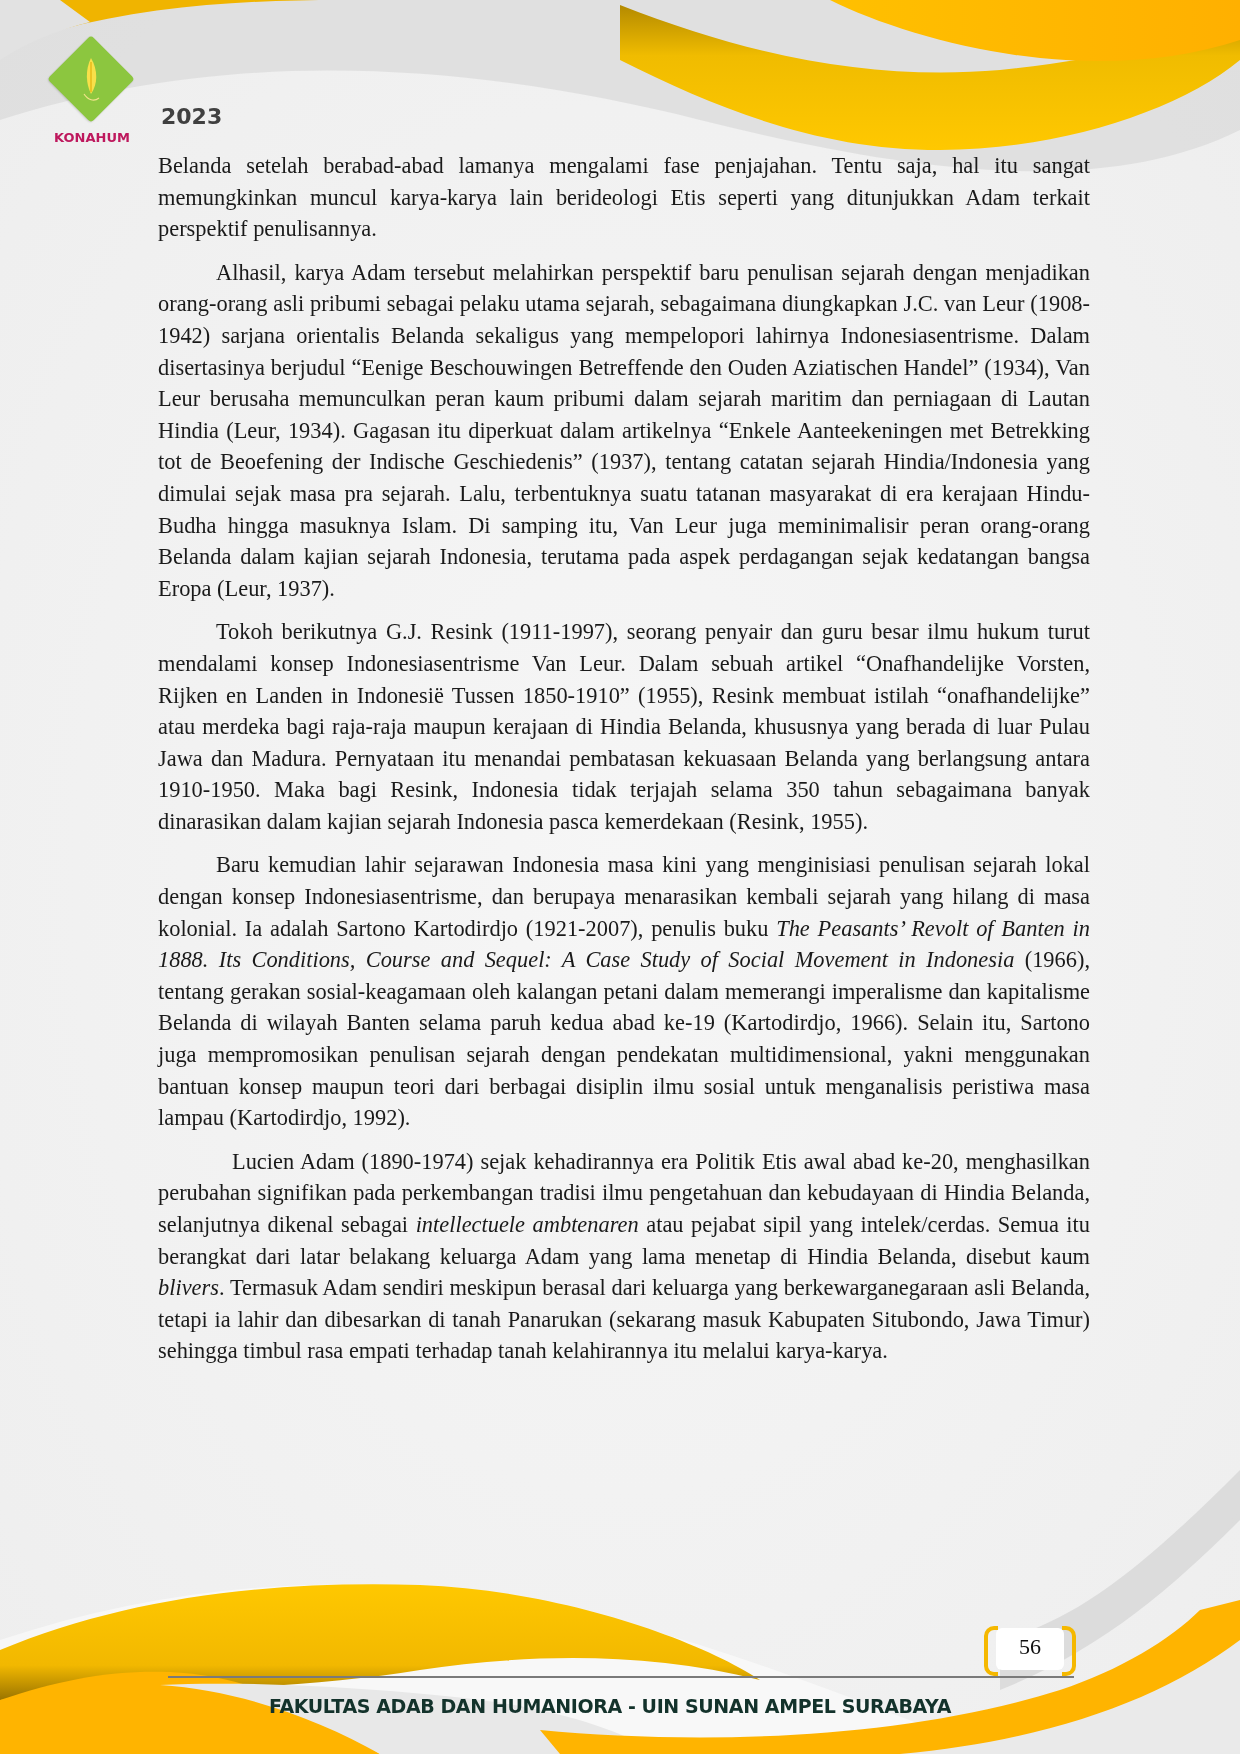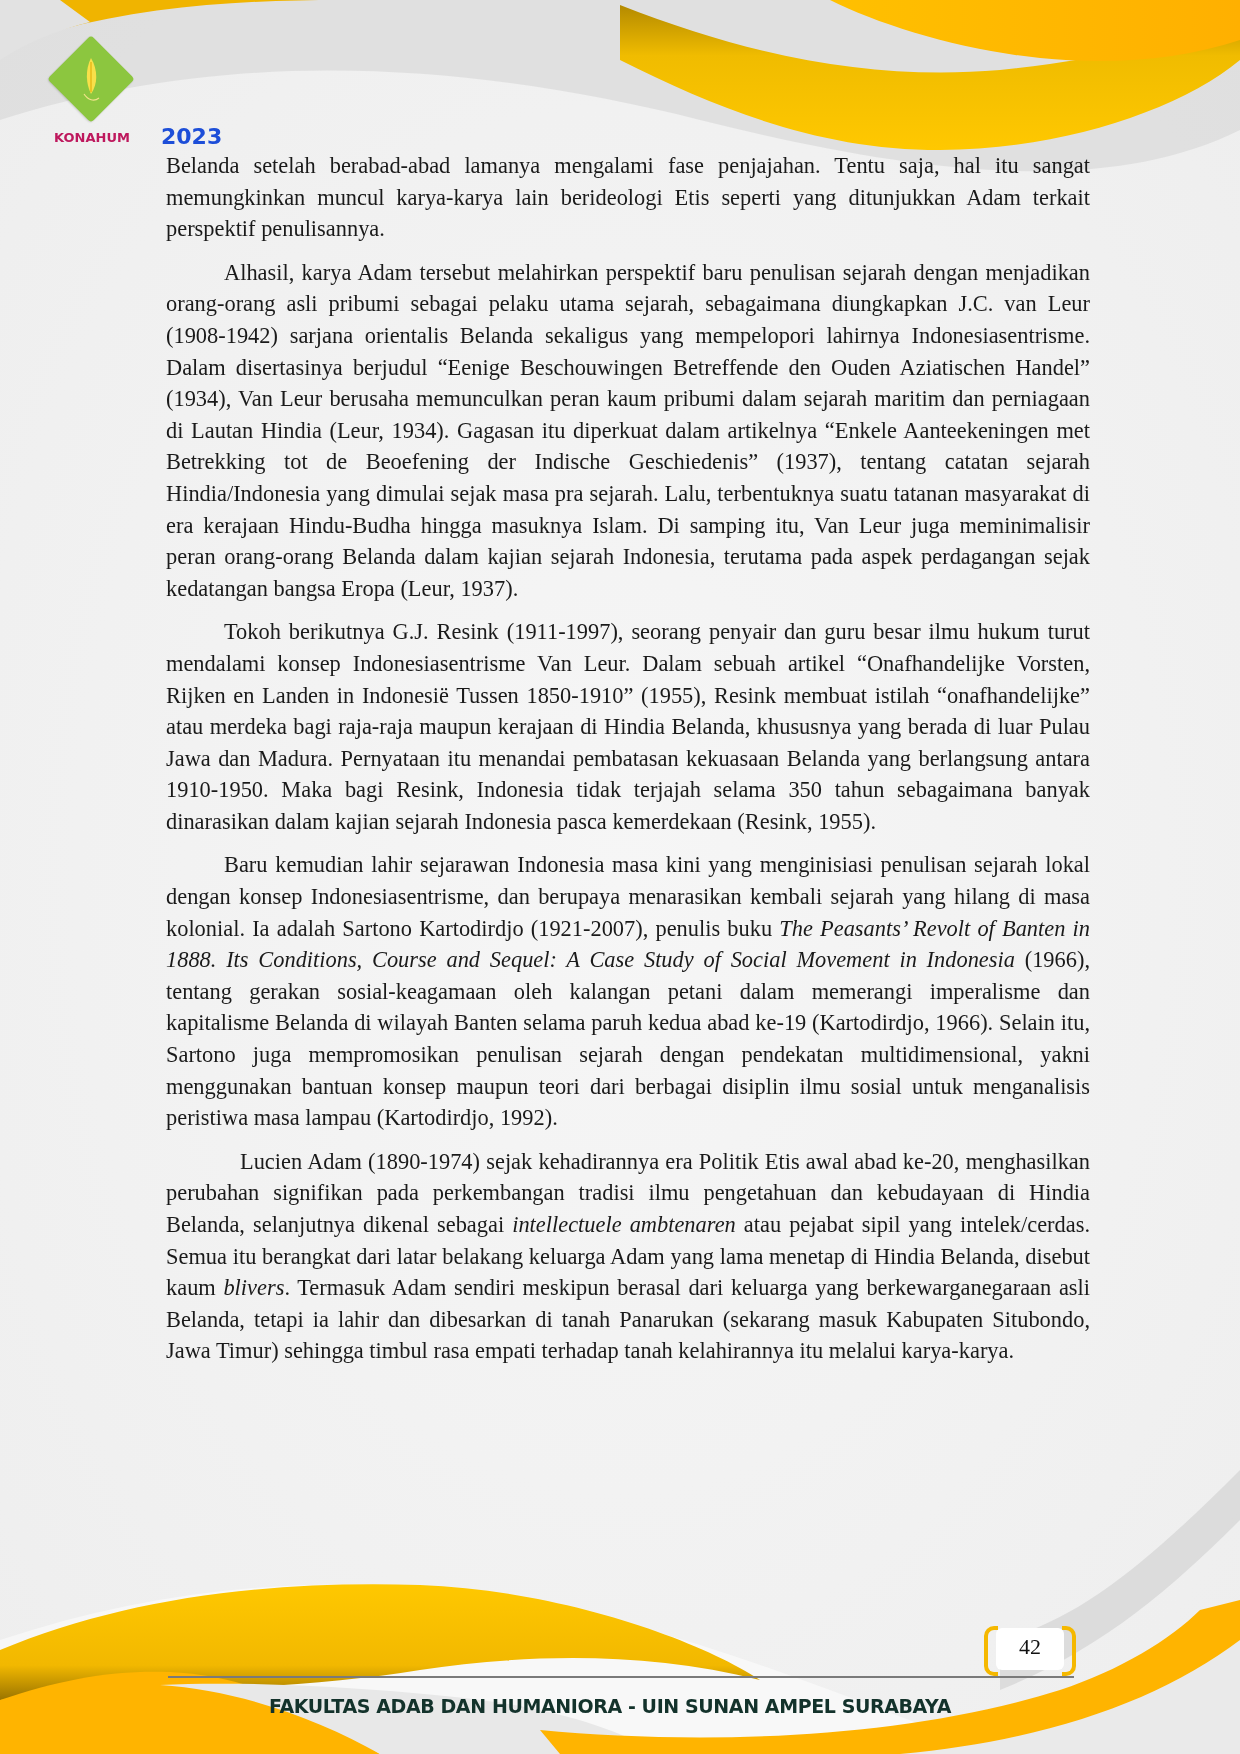--- a/index.html
+++ b/index.html
@@ -23,30 +23,30 @@
     position: absolute; left: 0; top: 90px; width: 96px; text-align: center;
     font-family: "DejaVu Sans", sans-serif; font-weight: bold; font-size: 13px;
     color: #be185d; letter-spacing: 0px;
   }
   .conf-title {
     position: absolute; left: 161px; top: 42px;
     font-family: "DejaVu Sans", sans-serif; font-weight: bold; font-size: 20px;
     line-height: 24px; color: #13322b; letter-spacing: -0.3px;
   }
   .conf-year {
-    position: absolute; left: 161px; top: 124px;
+    position: absolute; left: 161px; top: 104px;
     font-family: "DejaVu Sans", sans-serif; font-weight: bold; font-size: 22px;
-    color: #1d4ed8;
+    color: #404040;
   }
   .content {
     position: absolute; left: 150px; top: 150px; width: 940px; z-index: 3;
     font-family: "Liberation Serif", serif; font-size: 22.4px; line-height: 31.6px;
     color: #1a1a1a; text-align: justify;
   }
-  .content p { margin: 0 0 12px 16px; }
+  .content p { margin: 0 0 12px 8px; }
   .content p.indent { text-indent: 58px; }
   .content p.indent2 { text-indent: 74px; }
   .heading {
     font-family: "Liberation Serif", serif; font-weight: bold; font-size: 22px;
     color: #1f3864; margin: 50px 0 12px 0; letter-spacing: 0.2px;
   }
   .page-num-box {
     position: absolute; left: 984px; top: 1626px; width: 92px; height: 44px; z-index: 3;
   }
   .bracket-l, .bracket-r {
@@ -139,16 +139,16 @@
   <p class="indent">Alhasil, karya Adam tersebut melahirkan perspektif baru penulisan sejarah dengan menjadikan orang-orang asli pribumi sebagai pelaku utama sejarah, sebagaimana diungkapkan J.C. van Leur (1908-1942) sarjana orientalis Belanda sekaligus yang mempelopori lahirnya Indonesiasentrisme. Dalam disertasinya berjudul “Eenige Beschouwingen Betreffende den Ouden Aziatischen Handel” (1934), Van Leur berusaha memunculkan peran kaum pribumi dalam sejarah maritim dan perniagaan di Lautan Hindia (Leur, 1934). Gagasan itu diperkuat dalam artikelnya “Enkele Aanteekeningen met Betrekking tot de Beoefening der Indische Geschiedenis” (1937), tentang catatan sejarah Hindia/Indonesia yang dimulai sejak masa pra sejarah. Lalu, terbentuknya suatu tatanan masyarakat di era kerajaan Hindu-Budha hingga masuknya Islam. Di samping itu, Van Leur juga meminimalisir peran orang-orang Belanda dalam kajian sejarah Indonesia, terutama pada aspek perdagangan sejak kedatangan bangsa Eropa (Leur, 1937).</p>
   <p class="indent">Tokoh berikutnya G.J. Resink (1911-1997), seorang penyair dan guru besar ilmu hukum turut mendalami konsep Indonesiasentrisme Van Leur. Dalam sebuah artikel “Onafhandelijke Vorsten, Rijken en Landen in Indonesië Tussen 1850-1910” (1955), Resink membuat istilah “onafhandelijke” atau merdeka bagi raja-raja maupun kerajaan di Hindia Belanda, khususnya yang berada di luar Pulau Jawa dan Madura. Pernyataan itu menandai pembatasan kekuasaan Belanda yang berlangsung antara 1910-1950. Maka bagi Resink, Indonesia tidak terjajah selama 350 tahun sebagaimana banyak dinarasikan dalam kajian sejarah Indonesia pasca kemerdekaan (Resink, 1955).</p>
   <p class="indent"><span>Baru kemudian lahir sejarawan Indonesia masa kini yang menginisiasi penulisan sejarah lokal dengan konsep Indonesiasentrisme, dan berupaya menarasikan kembali sejarah yang hilang di masa kolonial. Ia adalah Sartono Kartodirdjo (1921-2007), penulis buku </span><i>The Peasants’ Revolt of Banten in 1888. Its Conditions, Course and Sequel: A Case Study of Social Movement in Indonesia</i><span> (1966), tentang gerakan sosial-keagamaan oleh kalangan petani dalam memerangi imperalisme dan kapitalisme Belanda di wilayah Banten selama paruh kedua abad ke-19 (Kartodirdjo, 1966). Selain itu, Sartono juga mempromosikan penulisan sejarah dengan pendekatan multidimensional, yakni menggunakan bantuan konsep maupun teori dari berbagai disiplin ilmu sosial untuk menganalisis peristiwa masa lampau (Kartodirdjo, 1992).</span></p>
   <p class="indent2"><span>Lucien Adam (1890-1974) sejak kehadirannya era Politik Etis awal abad ke-20, menghasilkan perubahan signifikan pada perkembangan tradisi ilmu pengetahuan dan kebudayaan di Hindia Belanda, selanjutnya dikenal sebagai </span><i>intellectuele ambtenaren</i><span> atau pejabat sipil yang intelek/cerdas. Semua itu berangkat dari latar belakang keluarga Adam yang lama menetap di Hindia Belanda, disebut kaum </span><i>blivers</i><span>. Termasuk Adam sendiri meskipun berasal dari keluarga yang berkewarganegaraan asli Belanda, tetapi ia lahir dan dibesarkan di tanah Panarukan (sekarang masuk Kabupaten Situbondo, Jawa Timur) sehingga timbul rasa empati terhadap tanah kelahirannya itu melalui karya-karya.</span></p>
 </div>
 
 <div class="page-num-box">
   <div class="page-num-inner"></div>
   <div class="bracket-l"></div>
   <div class="bracket-r"></div>
-  <div class="page-num">42</div>
+  <div class="page-num">56</div>
 </div>
 <div class="footer-line"></div>
 <div class="footer-text"><span>FAKULTAS ADAB DAN HUMANIORA - UIN SUNAN AMPEL SURABAYA</span></div>
 
 </body></html>

